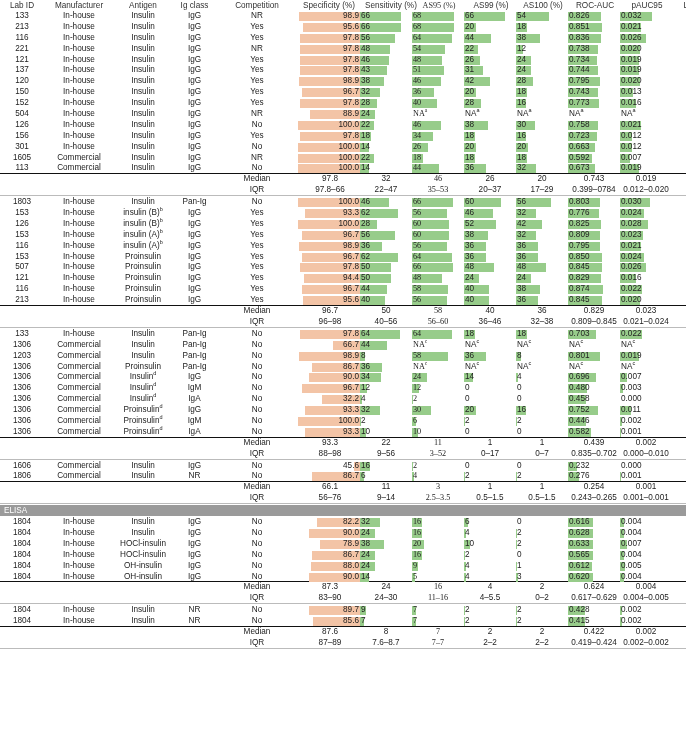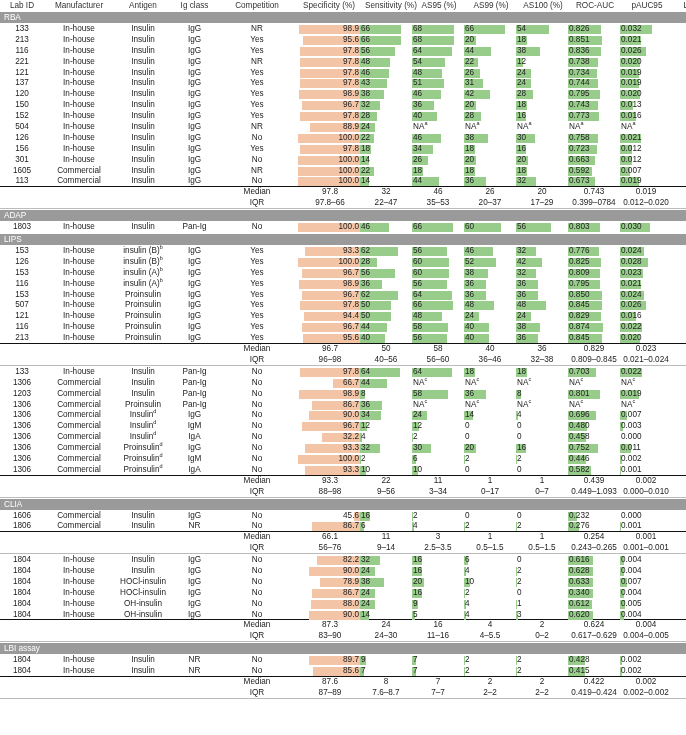--- a/index.html
+++ b/index.html
@@ -8,21 +8,21 @@
   .row { display: flex; height: 10.9px; line-height: 10.9px; white-space: nowrap; }
   .hdr { height: 11px; line-height: 11px; color: #333; }
   .c { flex: none; overflow: visible; position: relative; }
   .c-lab { width: 44px; text-align: center; }
   .c-man { width: 70px; text-align: center; }
   .c-ant { width: 58px; text-align: center; }
   .c-ig  { width: 45px; text-align: center; }
   .c-comp{ width: 80px; text-align: center; }
   .c-spec{ width: 63px; text-align: right; padding-right: 1px; }
   .c-sens{ width: 52px; }
-  .c-as95{ width: 52px; }
+  .c-as95{ width: 52px; font-family: Liberation Serif, serif; }
   .c-as99{ width: 52px; }
   .c-as100{ width: 52px; }
   .c-roc { width: 52px; }
   .c-pauc{ width: 52px; }
   .c-lcsp{ width: 70px; text-align: center; }
   .hdr .c { text-align: center; }
   .hdr .c-spec { text-align: center; padding-right: 0; width: 72px; margin-left:-4px;}
   .hdr .c-sens { width: 48px; }
   .section { background: #9a9a9a; color: #fff; height: 11px; line-height: 11px; padding-left: 4px; margin: 1px 0; font-size: 8.2px; }
   .bar-o { position: absolute; right: 0; top: 1px; height: 9px; background: #f3c4a6; z-index: 0; }
@@ -53,21 +53,20 @@
       <div class="c c-spec">Specificity (%)</div>
       <div class="c c-sens">Sensitivity (%)</div>
       <div class="c c-as95">AS95 (%)</div>
       <div class="c c-as99">AS99 (%)</div>
       <div class="c c-as100">AS100 (%)</div>
       <div class="c c-roc">ROC-AUC</div>
       <div class="c c-pauc">pAUC95</div>
       <div class="c c-lcsp">LCSP (ng/ml)</div>
     </div>
   <div id="body">
-      <div class="section">RBA</div>
       <div class="row">
         <div class="c c-lab">133</div>
         <div class="c c-man">In-house</div>
         <div class="c c-ant"><span>Insulin</span></div>
         <div class="c c-ig">IgG</div>
         <div class="c c-comp">NR</div>
         <div class="c c-spec"><div class="bar-o" style="width: 60.667px;"></div><span class="val">98.9</span></div>
         <div class="c cg c-sens"><div class="bar-g" style="width: 40.92px;"></div><span class="val">66</span></div>
         <div class="c cg c-as95"><div class="bar-g" style="width: 42.16px;"></div><span class="val">68</span></div>
         <div class="c cg c-as99"><div class="bar-g" style="width: 40.92px;"></div><span class="val">66</span></div>
@@ -309,37 +308,35 @@
         <div class="c c-comp">IQR</div>
         <div class="c c-spec">97.8–66</div>
         <div class="c c-sens">22–47</div>
         <div class="c c-as95">35–53</div>
         <div class="c c-as99">20–37</div>
         <div class="c c-as100">17–29</div>
         <div class="c c-roc">0.399–0784</div>
         <div class="c c-pauc">0.012–0.020</div>
         <div class="c c-lcsp">1.2–5</div>
       </div>
-      <div class="section">ADAP</div>
       <div class="row">
         <div class="c c-lab">1803</div>
         <div class="c c-man">In-house</div>
         <div class="c c-ant"><span>Insulin</span></div>
         <div class="c c-ig">Pan-Ig</div>
         <div class="c c-comp">No</div>
         <div class="c c-spec"><div class="bar-o" style="width: 61.8px;"></div><span class="val">100.0</span></div>
         <div class="c cg c-sens"><div class="bar-g" style="width: 28.52px;"></div><span class="val">46</span></div>
         <div class="c cg c-as95"><div class="bar-g" style="width: 40.92px;"></div><span class="val">66</span></div>
         <div class="c cg c-as99"><div class="bar-g" style="width: 37.2px;"></div><span class="val">60</span></div>
         <div class="c cg c-as100"><div class="bar-g" style="width: 34.72px;"></div><span class="val">56</span></div>
         <div class="c cg c-roc"><div class="bar-g" style="width: 32.12px;"></div><span class="val">0.803</span></div>
         <div class="c cg c-pauc"><div class="bar-g" style="width: 30px;"></div><span class="val">0.030</span></div>
         <div class="c c-lcsp"></div>
       </div>
-      <div class="section">LIPS</div>
       <div class="row">
         <div class="c c-lab">153</div>
         <div class="c c-man">In-house</div>
         <div class="c c-ant"><span>insulin (B)</span><span class="sup">b</span></div>
         <div class="c c-ig">IgG</div>
         <div class="c c-comp">Yes</div>
         <div class="c c-spec"><div class="bar-o" style="width: 54.899px;"></div><span class="val">93.3</span></div>
         <div class="c cg c-sens"><div class="bar-g" style="width: 38.44px;"></div><span class="val">62</span></div>
         <div class="c cg c-as95"><div class="bar-g" style="width: 34.72px;"></div><span class="val">56</span></div>
         <div class="c cg c-as99"><div class="bar-g" style="width: 28.52px;"></div><span class="val">46</span></div>
@@ -664,28 +661,27 @@
         <div class="c c-lcsp">156</div>
       </div>
       <div class="row stat statend">
         <div class="c c-lab"></div>
         <div class="c c-man"></div>
         <div class="c c-ant"></div>
         <div class="c c-ig"></div>
         <div class="c c-comp">IQR</div>
         <div class="c c-spec">88–98</div>
         <div class="c c-sens">9–56</div>
-        <div class="c c-as95">3–34</div>
+        <div class="c c-as95">3–52</div>
         <div class="c c-as99">0–17</div>
         <div class="c c-as100">0–7</div>
-        <div class="c c-roc">0.449–1.093</div>
+        <div class="c c-roc">0.835–0.702</div>
         <div class="c c-pauc">0.000–0.010</div>
         <div class="c c-lcsp">42.8–156</div>
       </div>
-      <div class="section">CLIA</div>
       <div class="row">
         <div class="c c-lab">1606</div>
         <div class="c c-man">Commercial</div>
         <div class="c c-ant"><span>Insulin</span></div>
         <div class="c c-ig">IgG</div>
         <div class="c c-comp">No</div>
         <div class="c c-spec"><div class="bar-o" style="width: 5.768px;"></div><span class="val">45.6</span></div>
         <div class="c cg c-sens"><div class="bar-g" style="width: 9.92px;"></div><span class="val">16</span></div>
         <div class="c cg c-as95"><div class="bar-g" style="width: 1.24px;"></div><span class="val">2</span></div>
         <div class="c cg c-as99"><div class="bar-g" style="width: 0px;"></div><span class="val">0</span></div>
@@ -732,20 +728,21 @@
         <div class="c c-comp">IQR</div>
         <div class="c c-spec">56–76</div>
         <div class="c c-sens">9–14</div>
         <div class="c c-as95">2.5–3.5</div>
         <div class="c c-as99">0.5–1.5</div>
         <div class="c c-as100">0.5–1.5</div>
         <div class="c c-roc">0.243–0.265</div>
         <div class="c c-pauc">0.001–0.001</div>
         <div class="c c-lcsp">–</div>
       </div>
+      <div class="section">ELISA</div>
       <div class="row">
         <div class="c c-lab">1804</div>
         <div class="c c-man">In-house</div>
         <div class="c c-ant"><span>Insulin</span></div>
         <div class="c c-ig">IgG</div>
         <div class="c c-comp">No</div>
         <div class="c c-spec"><div class="bar-o" style="width: 43.466px;"></div><span class="val">82.2</span></div>
         <div class="c cg c-sens"><div class="bar-g" style="width: 19.84px;"></div><span class="val">32</span></div>
         <div class="c cg c-as95"><div class="bar-g" style="width: 9.92px;"></div><span class="val">16</span></div>
         <div class="c cg c-as99"><div class="bar-g" style="width: 3.72px;"></div><span class="val">6</span></div>
@@ -788,21 +785,21 @@
         <div class="c c-lab">1804</div>
         <div class="c c-man">In-house</div>
         <div class="c c-ant"><span>HOCl-insulin</span></div>
         <div class="c c-ig">IgG</div>
         <div class="c c-comp">No</div>
         <div class="c c-spec"><div class="bar-o" style="width: 48.101px;"></div><span class="val">86.7</span></div>
         <div class="c cg c-sens"><div class="bar-g" style="width: 14.88px;"></div><span class="val">24</span></div>
         <div class="c cg c-as95"><div class="bar-g" style="width: 9.92px;"></div><span class="val">16</span></div>
         <div class="c cg c-as99"><div class="bar-g" style="width: 1.24px;"></div><span class="val">2</span></div>
         <div class="c cg c-as100"><div class="bar-g" style="width: 0px;"></div><span class="val">0</span></div>
-        <div class="c cg c-roc"><div class="bar-g" style="width: 25.2px;"></div><span class="val">0.340</span></div>
+        <div class="c cg c-roc"><div class="bar-g" style="width: 25.2px;"></div><span class="val">0.565</span></div>
         <div class="c cg c-pauc"><div class="bar-g" style="width: 4px;"></div><span class="val">0.004</span></div>
         <div class="c c-lcsp"></div>
       </div>
       <div class="row">
         <div class="c c-lab">1804</div>
         <div class="c c-man">In-house</div>
         <div class="c c-ant"><span>OH-insulin</span></div>
         <div class="c c-ig">IgG</div>
         <div class="c c-comp">No</div>
         <div class="c c-spec"><div class="bar-o" style="width: 49.44px;"></div><span class="val">88.0</span></div>
@@ -852,21 +849,20 @@
         <div class="c c-comp">IQR</div>
         <div class="c c-spec">83–90</div>
         <div class="c c-sens">24–30</div>
         <div class="c c-as95">11–16</div>
         <div class="c c-as99">4–5.5</div>
         <div class="c c-as100">0–2</div>
         <div class="c c-roc">0.617–0.629</div>
         <div class="c c-pauc">0.004–0.005</div>
         <div class="c c-lcsp">–</div>
       </div>
-      <div class="section">LBI assay</div>
       <div class="row">
         <div class="c c-lab">1804</div>
         <div class="c c-man">In-house</div>
         <div class="c c-ant"><span>Insulin</span></div>
         <div class="c c-ig">NR</div>
         <div class="c c-comp">No</div>
         <div class="c c-spec"><div class="bar-o" style="width: 51.191px;"></div><span class="val">89.7</span></div>
         <div class="c cg c-sens"><div class="bar-g" style="width: 5.58px;"></div><span class="val">9</span></div>
         <div class="c cg c-as95"><div class="bar-g" style="width: 4.34px;"></div><span class="val">7</span></div>
         <div class="c cg c-as99"><div class="bar-g" style="width: 1.24px;"></div><span class="val">2</span></div>

